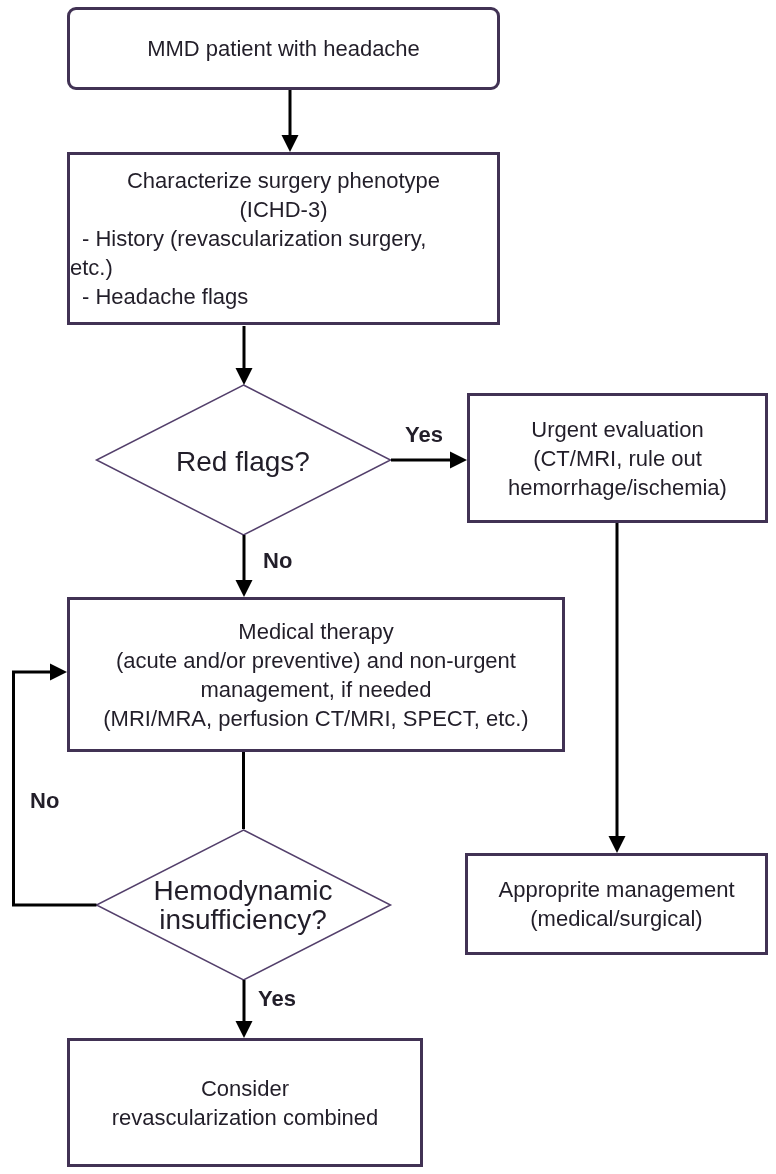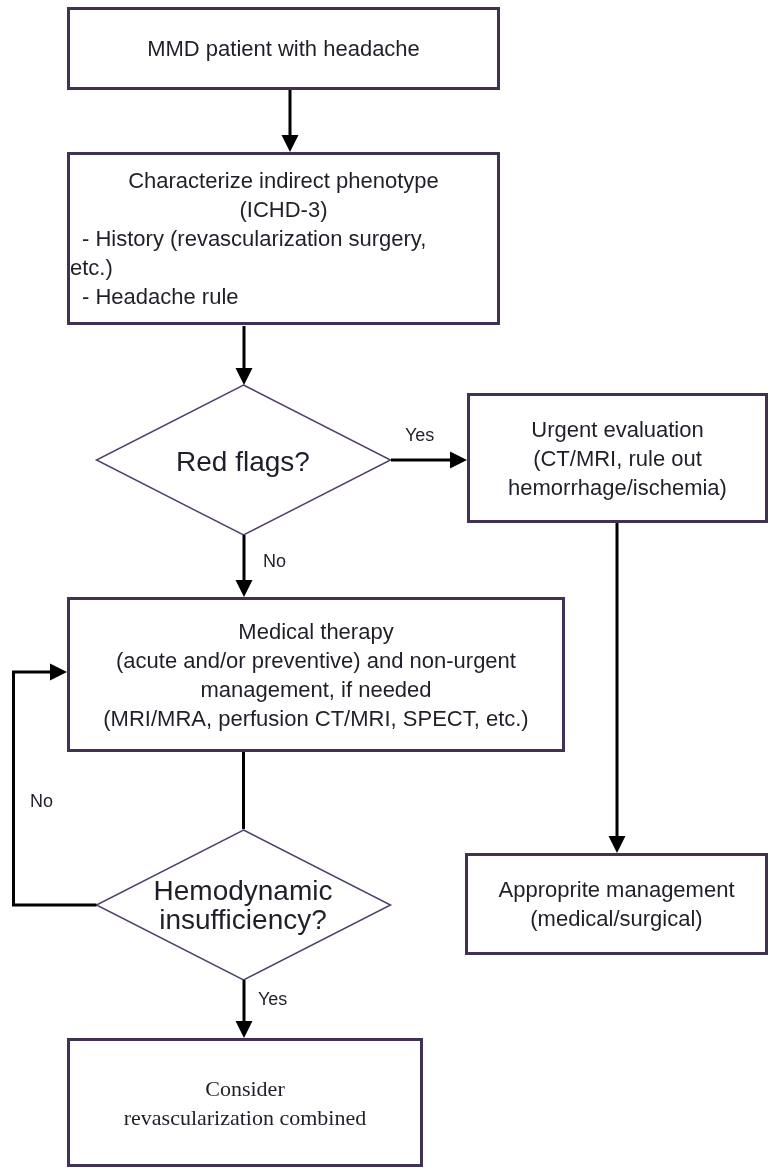--- a/index.html
+++ b/index.html
@@ -34,24 +34,25 @@
   .indent { text-align: left; }
   .diamond-text {
     position: absolute;
     text-align: center;
     font-size: 28px;
     line-height: 29px;
     background: transparent;
   }
   .edge-label {
     position: absolute;
-    font-size: 18px;
+    font-size: 22px;
     line-height: 26px;
     background: #ffffff;
     padding: 0 2px;
+    font-weight: bold;
   }
   svg .arrow-line { stroke: #000000; stroke-width: 3; fill: none; }
   svg .arrow-head { fill: #000000; stroke: none; }
   svg .diamond-shape { fill: #ffffff; stroke: #533f6b; stroke-width: 1.5; }
 </style>
 </head>
 <body>
 
 <div class="canvas">
 
@@ -77,51 +78,51 @@
     <line class="arrow-line" x1="244" y1="980" x2="244" y2="1023"></line>
     <polygon class="arrow-head" points="244,1038 235.5,1021 252.5,1021"></polygon>
 
     <line class="arrow-line" x1="617" y1="523" x2="617" y2="838"></line>
     <polygon class="arrow-head" points="617,853 608.5,836 625.5,836"></polygon>
 
     <polyline class="arrow-line" points="96.5,905 13.5,905 13.5,672 52,672"></polyline>
     <polygon class="arrow-head" points="67,672 50,663.5 50,680.5"></polygon>
   </svg>
 
-  <div class="node" style="left:67px; top:7px; width:433px; height:83px;">
+  <div class="node" style="left:67px; top:7px; width:433px; height:83px;border-radius:9px;">
     <div class="ln center">MMD patient with headache</div>
   </div>
 
   <div class="node" style="left:67px; top:152px; width:433px; height:173px;">
-    <div class="ln center">Characterize indirect phenotype</div>
+    <div class="ln center">Characterize surgery phenotype</div>
     <div class="ln center">(ICHD-3)</div>
     <div class="ln bullet">- History (revascularization surgery,</div>
     <div class="ln indent">etc.)</div>
-    <div class="ln bullet">- Headache rule</div>
+    <div class="ln bullet">- Headache flags</div>
   </div>
 
   <div class="node" style="left:467px; top:393px; width:301px; height:130px;">
     <div class="ln center">Urgent evaluation</div>
     <div class="ln center">(CT/MRI, rule out</div>
     <div class="ln center">hemorrhage/ischemia)</div>
   </div>
 
   <div class="node" style="left:67px; top:597px; width:498px; height:155px;">
     <div class="ln center">Medical therapy</div>
     <div class="ln center">(acute and/or preventive) and non-urgent</div>
     <div class="ln center">management, if needed</div>
     <div class="ln center">(MRI/MRA, perfusion CT/MRI, SPECT, etc.)</div>
   </div>
 
   <div class="node" style="left:465px; top:853px; width:303px; height:102px;">
     <div class="ln center">Approprite management</div>
     <div class="ln center">(medical/surgical)</div>
   </div>
 
-  <div class="node" style="left:67px; top:1038px; width:356px; height:129px;font-family:Liberation Serif, serif;">
+  <div class="node" style="left:67px; top:1038px; width:356px; height:129px;">
     <div class="ln center">Consider</div>
     <div class="ln center">revascularization combined</div>
   </div>
 
   <div class="diamond-text" style="left:143px; top:447px; width:200px;">Red flags?</div>
 
   <div class="diamond-text" style="left:143px; top:876px; width:200px;">
     <div>Hemodynamic</div>
     <div>insufficiency?</div>
   </div>

